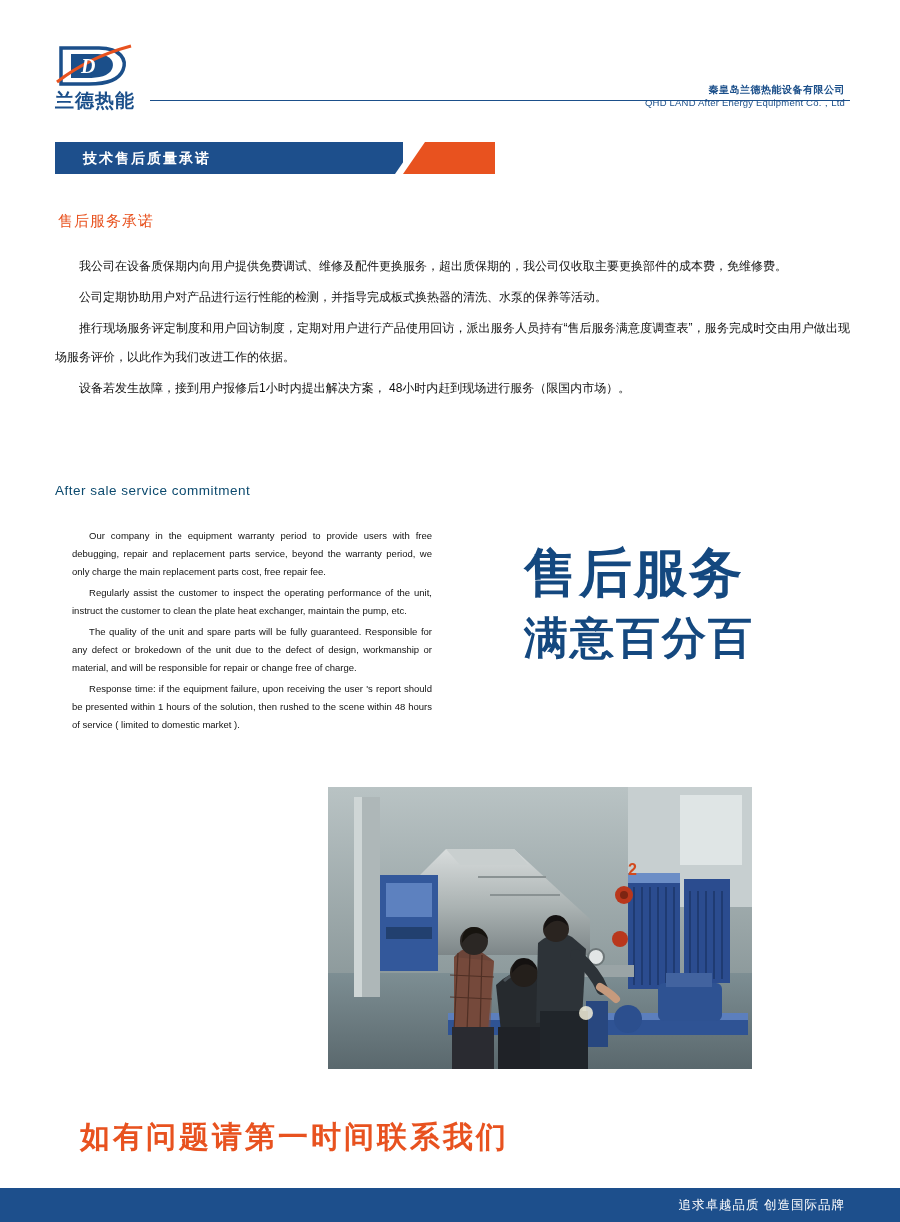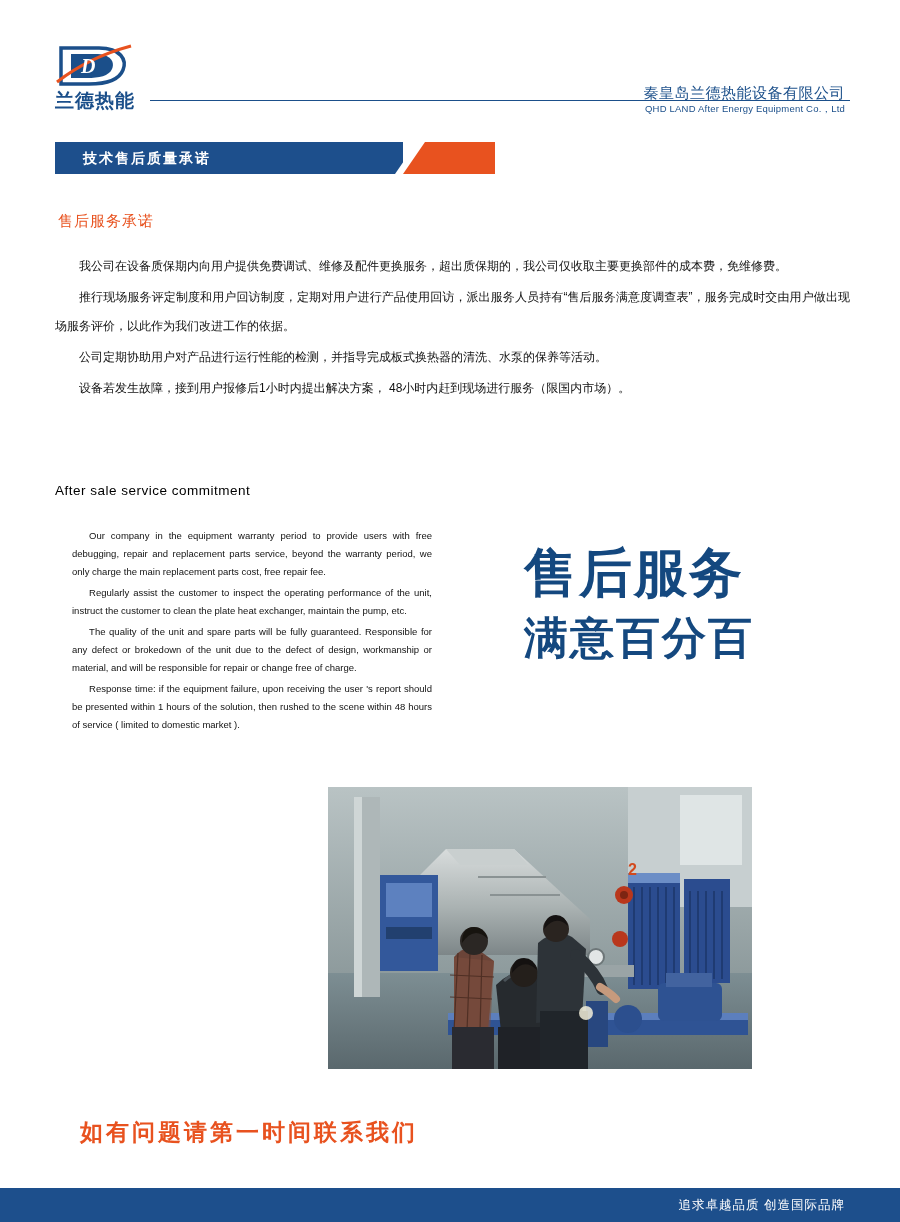--- a/index.html
+++ b/index.html
@@ -50,23 +50,23 @@
     background: #1b4f8a;
   }
   .company-names {
     position: absolute;
     right: 55px;
     top: 83px;
     text-align: right;
     line-height: 1.35;
   }
   .company-cn {
-    font-size: 15px;
+    font-size: 10px;
     color: #1b4f8a;
-    font-weight: normal;
+    font-weight: bold;
     letter-spacing: .5px;
     text-align: right;
   }
   .company-en {
     font-size: 9.5px;
     color: #1b4f8a;
     letter-spacing: .2px;
   }
 
   
@@ -140,21 +140,21 @@
     margin: 0 0 2px 0;
     text-indent: 2em;
   }
 
   
   .en-heading {
     position: absolute;
     left: 55px;
     top: 483px;
     font-size: 13.5px;
-    color: #000000;
+    color: #0c4a6e;
     letter-spacing: .5px;
   }
   .en-body {
     position: absolute;
     left: 72px;
     top: 527px;
     width: 360px;
     font-size: 9.5px;
     color: #111111;
     line-height: 18px;
@@ -199,21 +199,21 @@
     overflow: hidden;
     background: #6d7f86;
   }
   .photo svg { display:block; }
 
   
   .bottom-slogan {
     position: absolute;
     left: 80px;
     top: 1117px;
-    font-size: 23px;
+    font-size: 30px;
     font-weight: bold;
     color: #e8521f;
     letter-spacing: 3px;
   }
 
   
   .footer {
     position: absolute;
     left: 0;
     bottom: 0;
@@ -261,22 +261,22 @@
   <div class="blue-tip"></div>
   <div class="orange"></div>
   <div class="orange-notch"></div>
   <div class="label">技术售后质量承诺</div>
 </div>
 
 <div class="cn-heading">售后服务承诺</div>
 
 <div class="cn-body">
   <p>我公司在设备质保期内向用户提供免费调试、维修及配件更换服务，超出质保期的，我公司仅收取主要更换部件的成本费，免维修费。</p>
+  <p>公司定期协助用户对产品进行运行性能的检测，并指导完成板式换热器的清洗、水泵的保养等活动。</p>
   <p>推行现场服务评定制度和用户回访制度，定期对用户进行产品使用回访，派出服务人员持有“售后服务满意度调查表”，服务完成时交由用户做出现场服务评价，以此作为我们改进工作的依据。</p>
-  <p>公司定期协助用户对产品进行运行性能的检测，并指导完成板式换热器的清洗、水泵的保养等活动。</p>
   <p>设备若发生故障，接到用户报修后1小时内提出解决方案，  48小时内赶到现场进行服务（限国内市场）。</p>
 </div>
 
 <div class="en-heading">After   sale   service   commitment</div>
 
 <div class="en-body">
   <p>Our company in the equipment warranty period to provide users with free debugging, repair and replacement parts service, beyond the warranty period, we only charge the main replacement parts cost, free repair fee.</p>
   <p>Regularly assist the customer to inspect the operating performance of the unit, instruct the customer to clean the plate heat exchanger, maintain the pump, etc.</p>
   <p>The quality of the unit and spare parts will be fully guaranteed. Responsible for any defect or brokedown of the unit due to the defect of design, workmanship or material, and  will be responsible for repair or change free of charge.</p>
   <p>Response time: if the equipment failure, upon receiving the user 's report should be presented within 1 hours of the solution, then rushed to the scene within 48 hours of service ( limited to domestic market ).</p>

